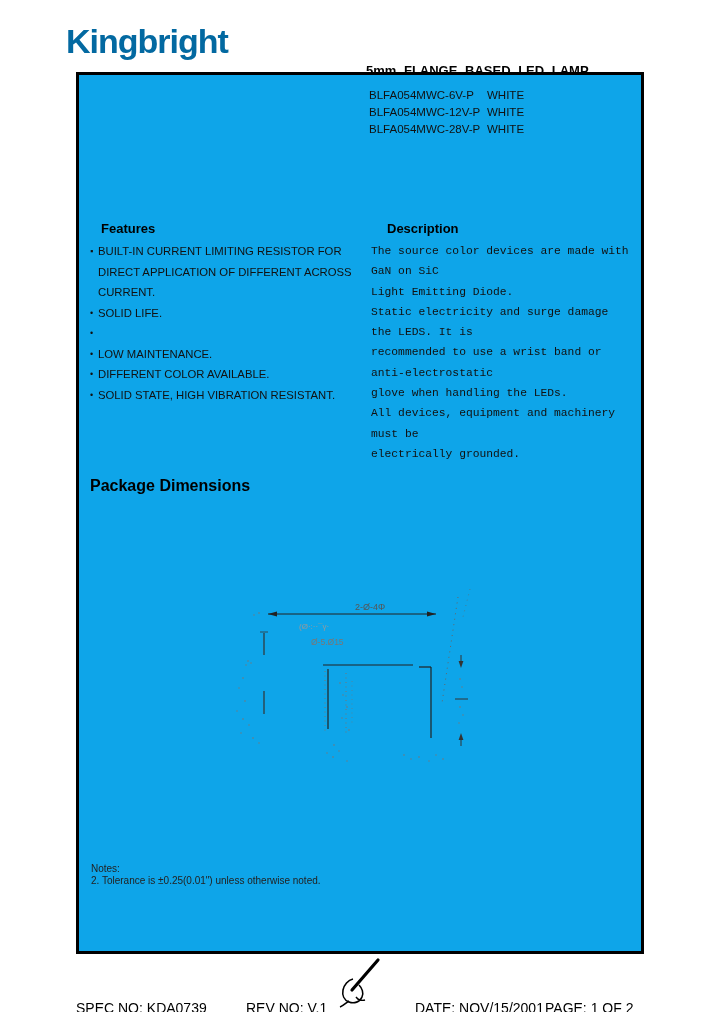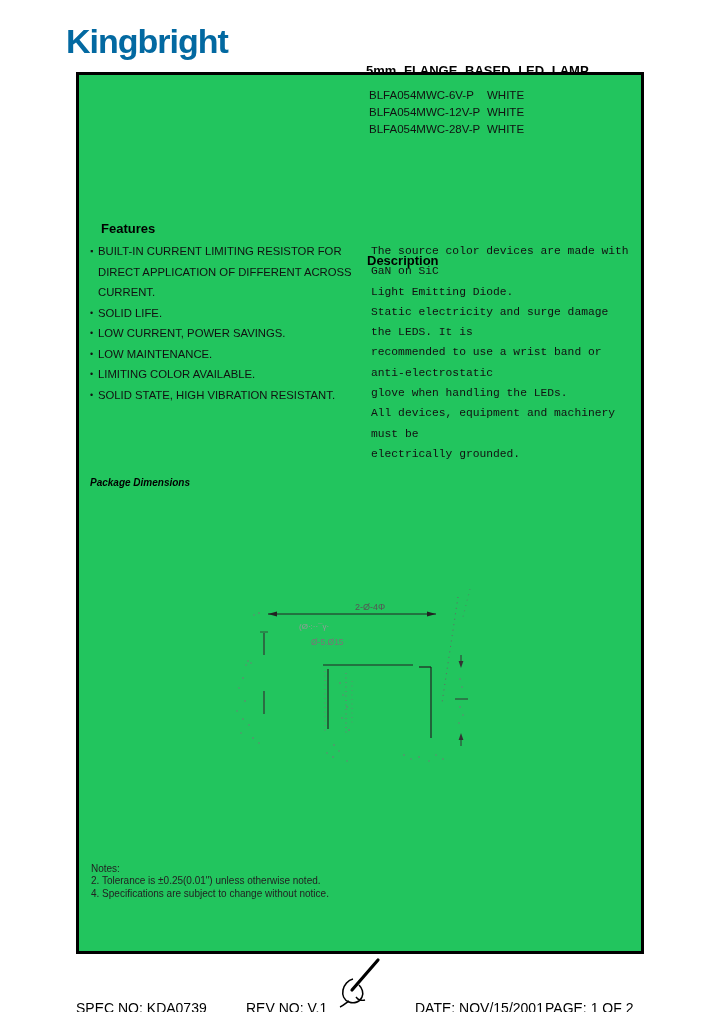--- a/index.html
+++ b/index.html
@@ -12,38 +12,38 @@
   .logo {
     position:absolute; left:66px; top:22px;
     font-size:34px; font-weight:bold; letter-spacing:-1px; color:#0369a1;
   }
   .doc-title {
     position:absolute; left:366px; top:44px;
     font-size:13px; font-weight:bold; word-spacing:4px; color:#000;margin-top:19px;
   }
   .main-box {
     position:absolute; left:76px; top:72px; width:568px; height:882px;
-    border:3px solid #000; background:#22c55e;
+    border:3px solid #000; background:#0ea5e9;
   }
   .part-list { position:absolute; left:290px; top:12px; font-size:11.5px; }
   .part-row { display:flex; line-height:17px; }
   .part-no { width:118px; }
   .part-color { }
   .section-heading { font-size:13px; font-weight:bold; color:#000; }
   .features-heading { position:absolute; left:22px; top:146px; }
   .features-list { position:absolute; left:11px; top:166px; font-size:11.3px; }
   .feature-item { display:flex; line-height:20.5px; }
   .feature-bullet { width:8px; font-size:9px; line-height:20.5px; }
   .feature-text { white-space:pre-line; }
-  .description-heading { position:absolute; left:288px; top:146px;margin-top:32px; }
+  .description-heading { position:absolute; left:308px; top:146px; }
   .description-text {
     position:absolute; left:292px; top:166px; width:262px;
     font-size:11.3px; line-height:20.3px; white-space:pre-line;font-family:Liberation Mono, monospace;
   }
-  .pkg-heading { position:absolute; left:11px; top:402px; font-size:10px;font-style:italic; }
+  .pkg-heading { position:absolute; left:11px; top:402px; font-size:16px; }
   .diagram { position:absolute; left:150px; top:508px; }
   .diagram text { font-family:"Liberation Sans", sans-serif; }
   .notes {
     position:absolute; left:12px; top:788px;
     font-size:10px; line-height:12.4px; color:#222;
   }
   .footer-cell { position:absolute; font-size:14px; font-weight:normal; color:#000; white-space:nowrap;margin-top:36px; }
   .f-spec { left:76px; top:964px; }
   .f-approved { left:76px; top:983px; }
   .f-rev { left:246px; top:964px; }
@@ -83,29 +83,28 @@
       <span class="feature-text">BUILT-IN CURRENT LIMITING RESISTOR FOR
 DIRECT APPLICATION OF DIFFERENT ACROSS
 CURRENT.</span>
     </div>
     <div class="feature-item">
       <span class="feature-bullet">•</span>
       <span class="feature-text">SOLID LIFE.</span>
     </div>
     <div class="feature-item">
       <span class="feature-bullet">•</span>
-      <span class="feature-text">LOW CURRENT, POWER SAVINGS.</span>
     </div>
     <div class="feature-item">
       <span class="feature-bullet">•</span>
       <span class="feature-text">LOW MAINTENANCE.</span>
     </div>
     <div class="feature-item">
       <span class="feature-bullet">•</span>
-      <span class="feature-text">LIMITING COLOR AVAILABLE.</span>
+      <span class="feature-text">DIFFERENT COLOR AVAILABLE.</span>
     </div>
     <div class="feature-item">
       <span class="feature-bullet">•</span>
       <span class="feature-text">SOLID STATE, HIGH VIBRATION RESISTANT.</span>
     </div>
   </div>
 
   <div class="section-heading description-heading">Description</div>
   <div class="description-text">The source color devices are made with GaN on SiC
 Light Emitting Diode.
@@ -196,21 +195,20 @@
         <circle cx="190" cy="174" r="0.8"></circle>
       <circle cx="200" cy="178" r="0.7"></circle>
         <circle cx="207" cy="172" r="0.7"></circle>
         <circle cx="214" cy="176" r="0.8"></circle>
     </g>
   </svg>
 
   <div class="notes">
     <div>Notes:</div>
     <div>2. Tolerance is ±0.25(0.01") unless otherwise noted.</div>
-    <div>4. Specifications are subject to change without notice.</div>
   </div>
 
 </div>
 
 <div class="footer-cell f-spec">SPEC NO: KDA0739</div>
 <div class="footer-cell f-approved">APPROVED: J.LU</div>
 <div class="footer-cell f-rev">REV NO: V.1</div>
 <div class="footer-cell f-checked">CHECKED:</div>
 <div class="footer-cell f-date">DATE: NOV/15/2001</div>
 <div class="footer-cell f-drawn">DRAWN: J.X.FU</div>

